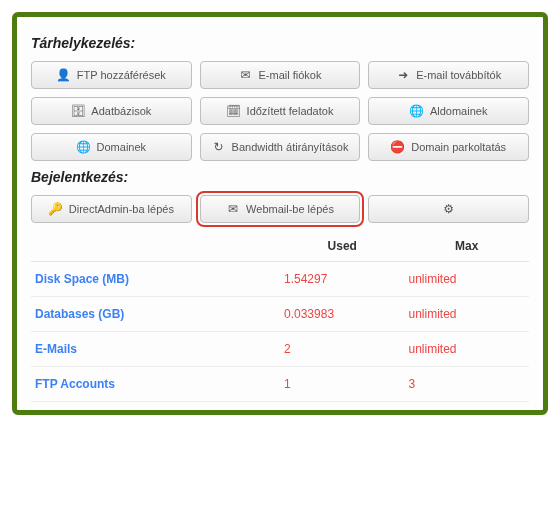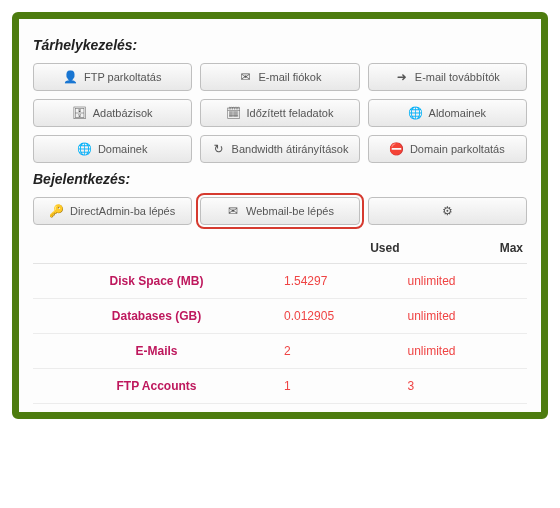--- a/index.html
+++ b/index.html
@@ -6,21 +6,21 @@
   body {
     margin: 0;
     padding: 12px;
     font-family: Arial, Helvetica, sans-serif;
     font-size: 12px;
     color: #333;
     background: #fff;
     width: 560px;
   }
   .panel {
-    border: 7px solid #4d7c0f;
+    border: 5px solid #4d7c0f;
     border-radius: 6px;
     padding: 12px 14px 8px 14px;
     background: #fdfdfd;
   }
   h3.section {
     margin: 6px 0 10px 0;
     font-size: 14px;
     font-weight: bold;
     font-style: italic;
     color: #222;
@@ -60,45 +60,45 @@
     font-size: 12px;
     line-height: 1;
   }
   table.details {
     width: 100%;
     border-collapse: collapse;
     margin-top: 6px;
     font-size: 12px;
   }
   table.details th {
-    text-align: right;
+    text-align: center;
     font-weight: bold;
     color: #333;
     padding: 8px 4px;
     border-bottom: 1px solid #e3e3e3;
   }
   table.details td {
     padding: 10px 4px;
     border-bottom: 1px solid #ececec;
     color: #ef4444;
   }
-  table.details td.label { font-weight: bold; color: #be185d; text-align: center; }
+  table.details td.label { font-weight: bold; color: #3b82f6; }
   
 </style>
 </head>
 <body>
 
 <div class="panel">
 
   <h3 class="section">Tárhelykezelés:</h3>
 
   <div class="btn-row">
     <div class="btn">
       <span class="ico">👤</span>
-      <span>FTP parkoltatás</span>
+      <span>FTP hozzáférések</span>
     </div>
     <div class="btn">
       <span class="ico">✉</span>
       <span>E-mail fiókok</span>
     </div>
     <div class="btn">
       <span class="ico">➜</span>
       <span>E-mail továbbítók</span>
     </div>
   </div>
@@ -159,21 +159,21 @@
       </tr>
     </thead>
     <tbody>
       <tr>
         <td class="label">Disk Space (MB)</td>
         <td>1.54297</td>
         <td>unlimited</td>
       </tr>
       <tr>
         <td class="label">Databases (GB)</td>
-        <td>0.012905</td>
+        <td>0.033983</td>
         <td>unlimited</td>
       </tr>
       <tr>
         <td class="label">E-Mails</td>
         <td>2</td>
         <td>unlimited</td>
       </tr>
       <tr>
         <td class="label">FTP Accounts</td>
         <td>1</td>

